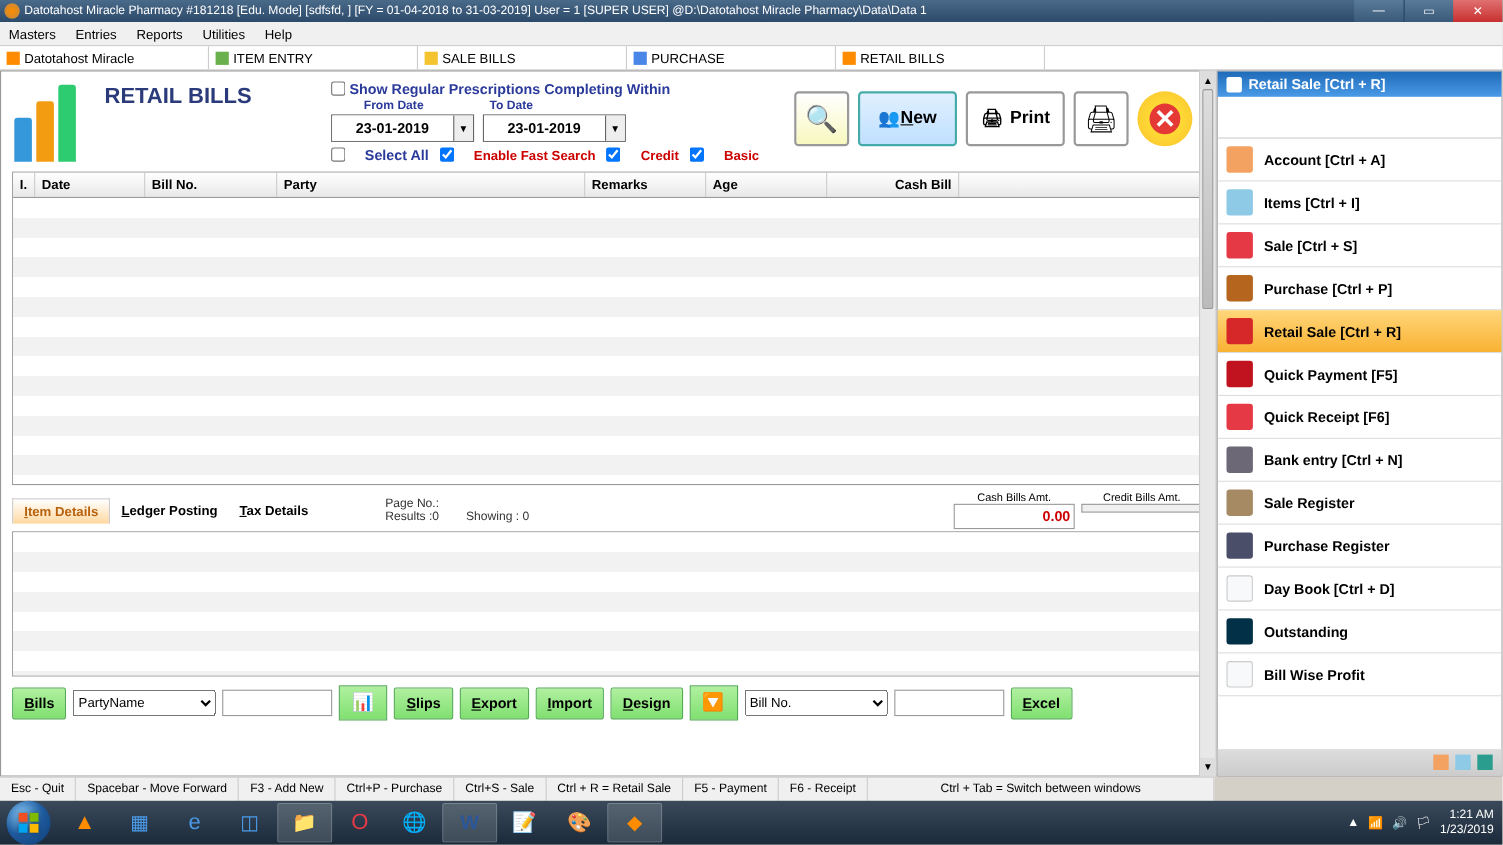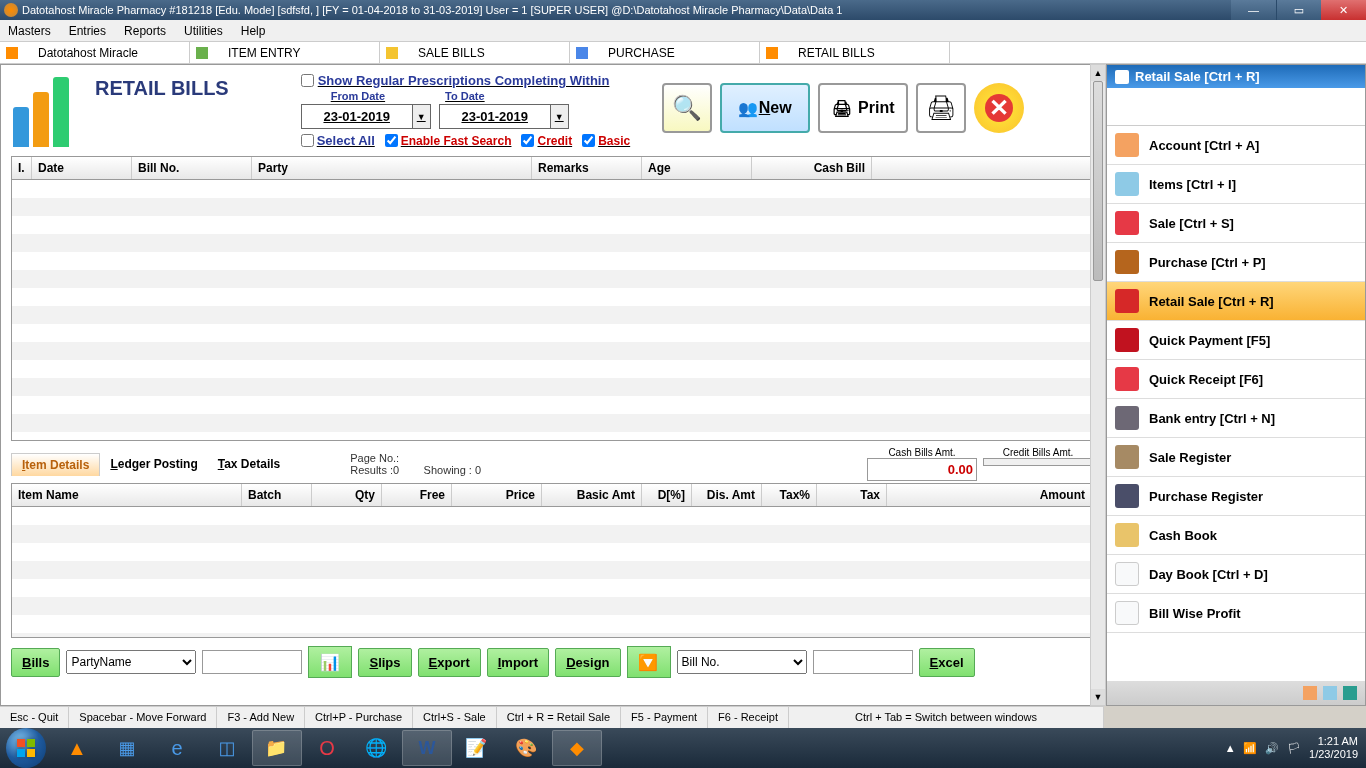--- a/index.html
+++ b/index.html
@@ -14,51 +14,51 @@
 .win-btn.min { background: linear-gradient(#5a7a9a,#3a5a7a); }
 .win-btn.max { background: linear-gradient(#5a7a9a,#3a5a7a); border-left:1px solid #2a4a6a; }
 .win-btn.close { background: linear-gradient(#e07070,#c83030); }
 
 
 .menubar { height: 22px; background: #f0f0f0; border-bottom: 1px solid #ccc; display: flex; align-items: center; padding-left: 8px; font-size: 12px; }
 .menubar span { margin-right: 18px; cursor: default; }
 
 
 .doc-tabs { height: 22px; background: #fff; border-bottom: 1px solid #ccc; display: flex; font-size: 12px; }
-.doc-tab { width: 190px; border-right: 1px solid #ccc; display: flex; align-items: center; padding-left: 6px; gap: 20px; }
+.doc-tab { width: 190px; border-right: 1px solid #ccc; display: flex; align-items: center; padding-left: 6px; gap: 4px; }
 .doc-tab .ticon { width: 12px; height: 12px; }
 .ticon.orange { background: #ff8c00; }
 .ticon.green { background: #6ab04c; }
 .ticon.yellow { background: #f4c430; }
 .ticon.blue { background: #4a86e8; }
 
 
 .main-area { position: absolute; top: 64px; left: 0; right: 262px; bottom: 62px; background: #fff; border: 1px solid #999; overflow: hidden; }
 .right-panel { position: absolute; top: 64px; right: 0; width: 260px; bottom: 62px; background: #fff; border: 1px solid #999; }
 
 
 .header-section { display: flex; align-items: flex-start; padding: 8px 12px 4px; gap: 12px; }
 .logo-bars { width: 70px; height: 70px; display: flex; align-items: flex-end; gap: 4px; margin-top: 4px; }
 .logo-bars div { width: 16px; border-radius: 3px 3px 0 0; }
 .lb1 { height: 40px; background: #3498db; }
 .lb2 { height: 55px; background: #f39c12; }
 .lb3 { height: 70px; background: #2ecc71; }
 .page-title { font-size: 20px; font-weight: bold; color: #2a3a7a; margin-top: 4px; }
 
-.filter-box { margin-left: 60px; text-decoration: underline; }
+.filter-box { margin-left: 60px; }
 .chk-row { display: flex; align-items: center; font-size: 12px; margin-bottom: 2px; }
 .chk-row input { margin-right: 4px; }
 .blue-bold { color: #2a3a9a; font-weight: bold; font-size: 13px; }
 .date-labels { display: flex; gap: 60px; font-size: 11px; font-weight: bold; color: #2a3a9a; margin-left: 30px; }
 .date-inputs { display: flex; gap: 8px; margin-top: 2px; }
 .date-field { display: flex; border: 1px solid #666; }
 .date-field input { width: 110px; text-align: center; font-weight: bold; font-size: 13px; border: none; padding: 4px; }
 .date-field button { width: 18px; background: #eee; border: none; border-left: 1px solid #666; font-size: 9px; }
 .filter-checks { display: flex; gap: 10px; font-size: 12px; margin-top: 4px; }
-.filter-checks label { display: flex; align-items: center; gap: 3px; }
+.filter-checks label { display: flex; align-items: center; gap: 18px; }
 .red-text { color: #c00; font-weight: bold; }
 
 .action-buttons { display: flex; gap: 8px; margin-left: 20px; margin-top: 10px; }
 .act-btn { width: 50px; height: 50px; border: 2px solid #999; border-radius: 4px; background: #fff; display: flex; align-items: center; justify-content: center; font-size: 24px; }
 .act-btn.search { background: linear-gradient(#fff,#f8f8c0); }
 .act-btn.new { width: 90px; background: linear-gradient(#e0f0ff,#c0e0ff); border-color: #4aa; font-weight: bold; font-size: 16px; }
 .act-btn.new span:first-letter { text-decoration: underline; }
 .act-btn.print { width: 90px; font-weight: bold; font-size: 16px; gap: 6px; }
 .act-btn.close-circle { border-radius: 50%; background: radial-gradient(circle, #ffeb3b, #fbc02d); border: none; }
 .act-btn.close-circle .x { width: 28px; height: 28px; border-radius: 50%; background: #e53935; color: #fff; display: flex; align-items: center; justify-content: center; font-weight: bold; }
@@ -260,33 +260,20 @@
         <div class="val red">0.00</div>
       </div>
       <div class="amt-box">
         <div>Credit Bills Amt.</div>
         <div class="val"></div>
       </div>
     </div>
   </div>
 
   <div class="detail-grid">
-    <div class="detail-header">
-      <div style="width:230px">Item Name</div>
-      <div style="width:70px">Batch</div>
-      <div style="width:70px;text-align:right">Qty</div>
-      <div style="width:70px;text-align:right">Free</div>
-      <div style="width:90px;text-align:right">Price</div>
-      <div style="width:100px;text-align:right">Basic Amt</div>
-      <div style="width:50px;text-align:right">D[%]</div>
-      <div style="width:70px;text-align:right">Dis. Amt</div>
-      <div style="width:55px;text-align:right">Tax%</div>
-      <div style="width:70px;text-align:right">Tax</div>
-      <div style="flex:1;text-align:right">Amount</div>
-    </div>
     <div class="detail-body"></div>
   </div>
 
   <div class="bottom-bar">
     <button class="green-btn">Bills</button>
     <select class="party-sel"><option>PartyName</option></select>
     <input class="filter-inp" style="">
     <div class="icon-btn">📊</div>
     <button class="green-btn">Slips</button>
     <button class="green-btn">Export</button>
@@ -346,26 +333,26 @@
     </div>
   <div class="rp-item">
       <div class="ricon" style="background:#a68a64"></div>
       <span>Sale Register</span>
     </div>
   <div class="rp-item">
       <div class="ricon" style="background:#4a4e69"></div>
       <span>Purchase Register</span>
     </div>
   <div class="rp-item">
-      <div class="ricon" style="background:#e9c46a"></div>
-      <span>Cash Book</span>
-    </div>
-  <div class="rp-item">
       <div class="ricon" style="background:#f8f9fa;border:1px solid #ccc"></div>
       <span>Day Book [Ctrl + D]</span>
+    </div>
+  <div class="rp-item">
+      <div class="ricon" style="background:#023047"></div>
+      <span>Outstanding</span>
     </div>
   <div class="rp-item">
       <div class="ricon" style="background:#f8f9fa;border:1px solid #ccc"></div>
       <span>Bill Wise Profit</span>
     </div>
   <div class="rp-footer">
     <span style="background:#f4a261"></span>
     <span style="background:#8ecae6"></span>
     <span style="background:#2a9d8f"></span>
   </div>

